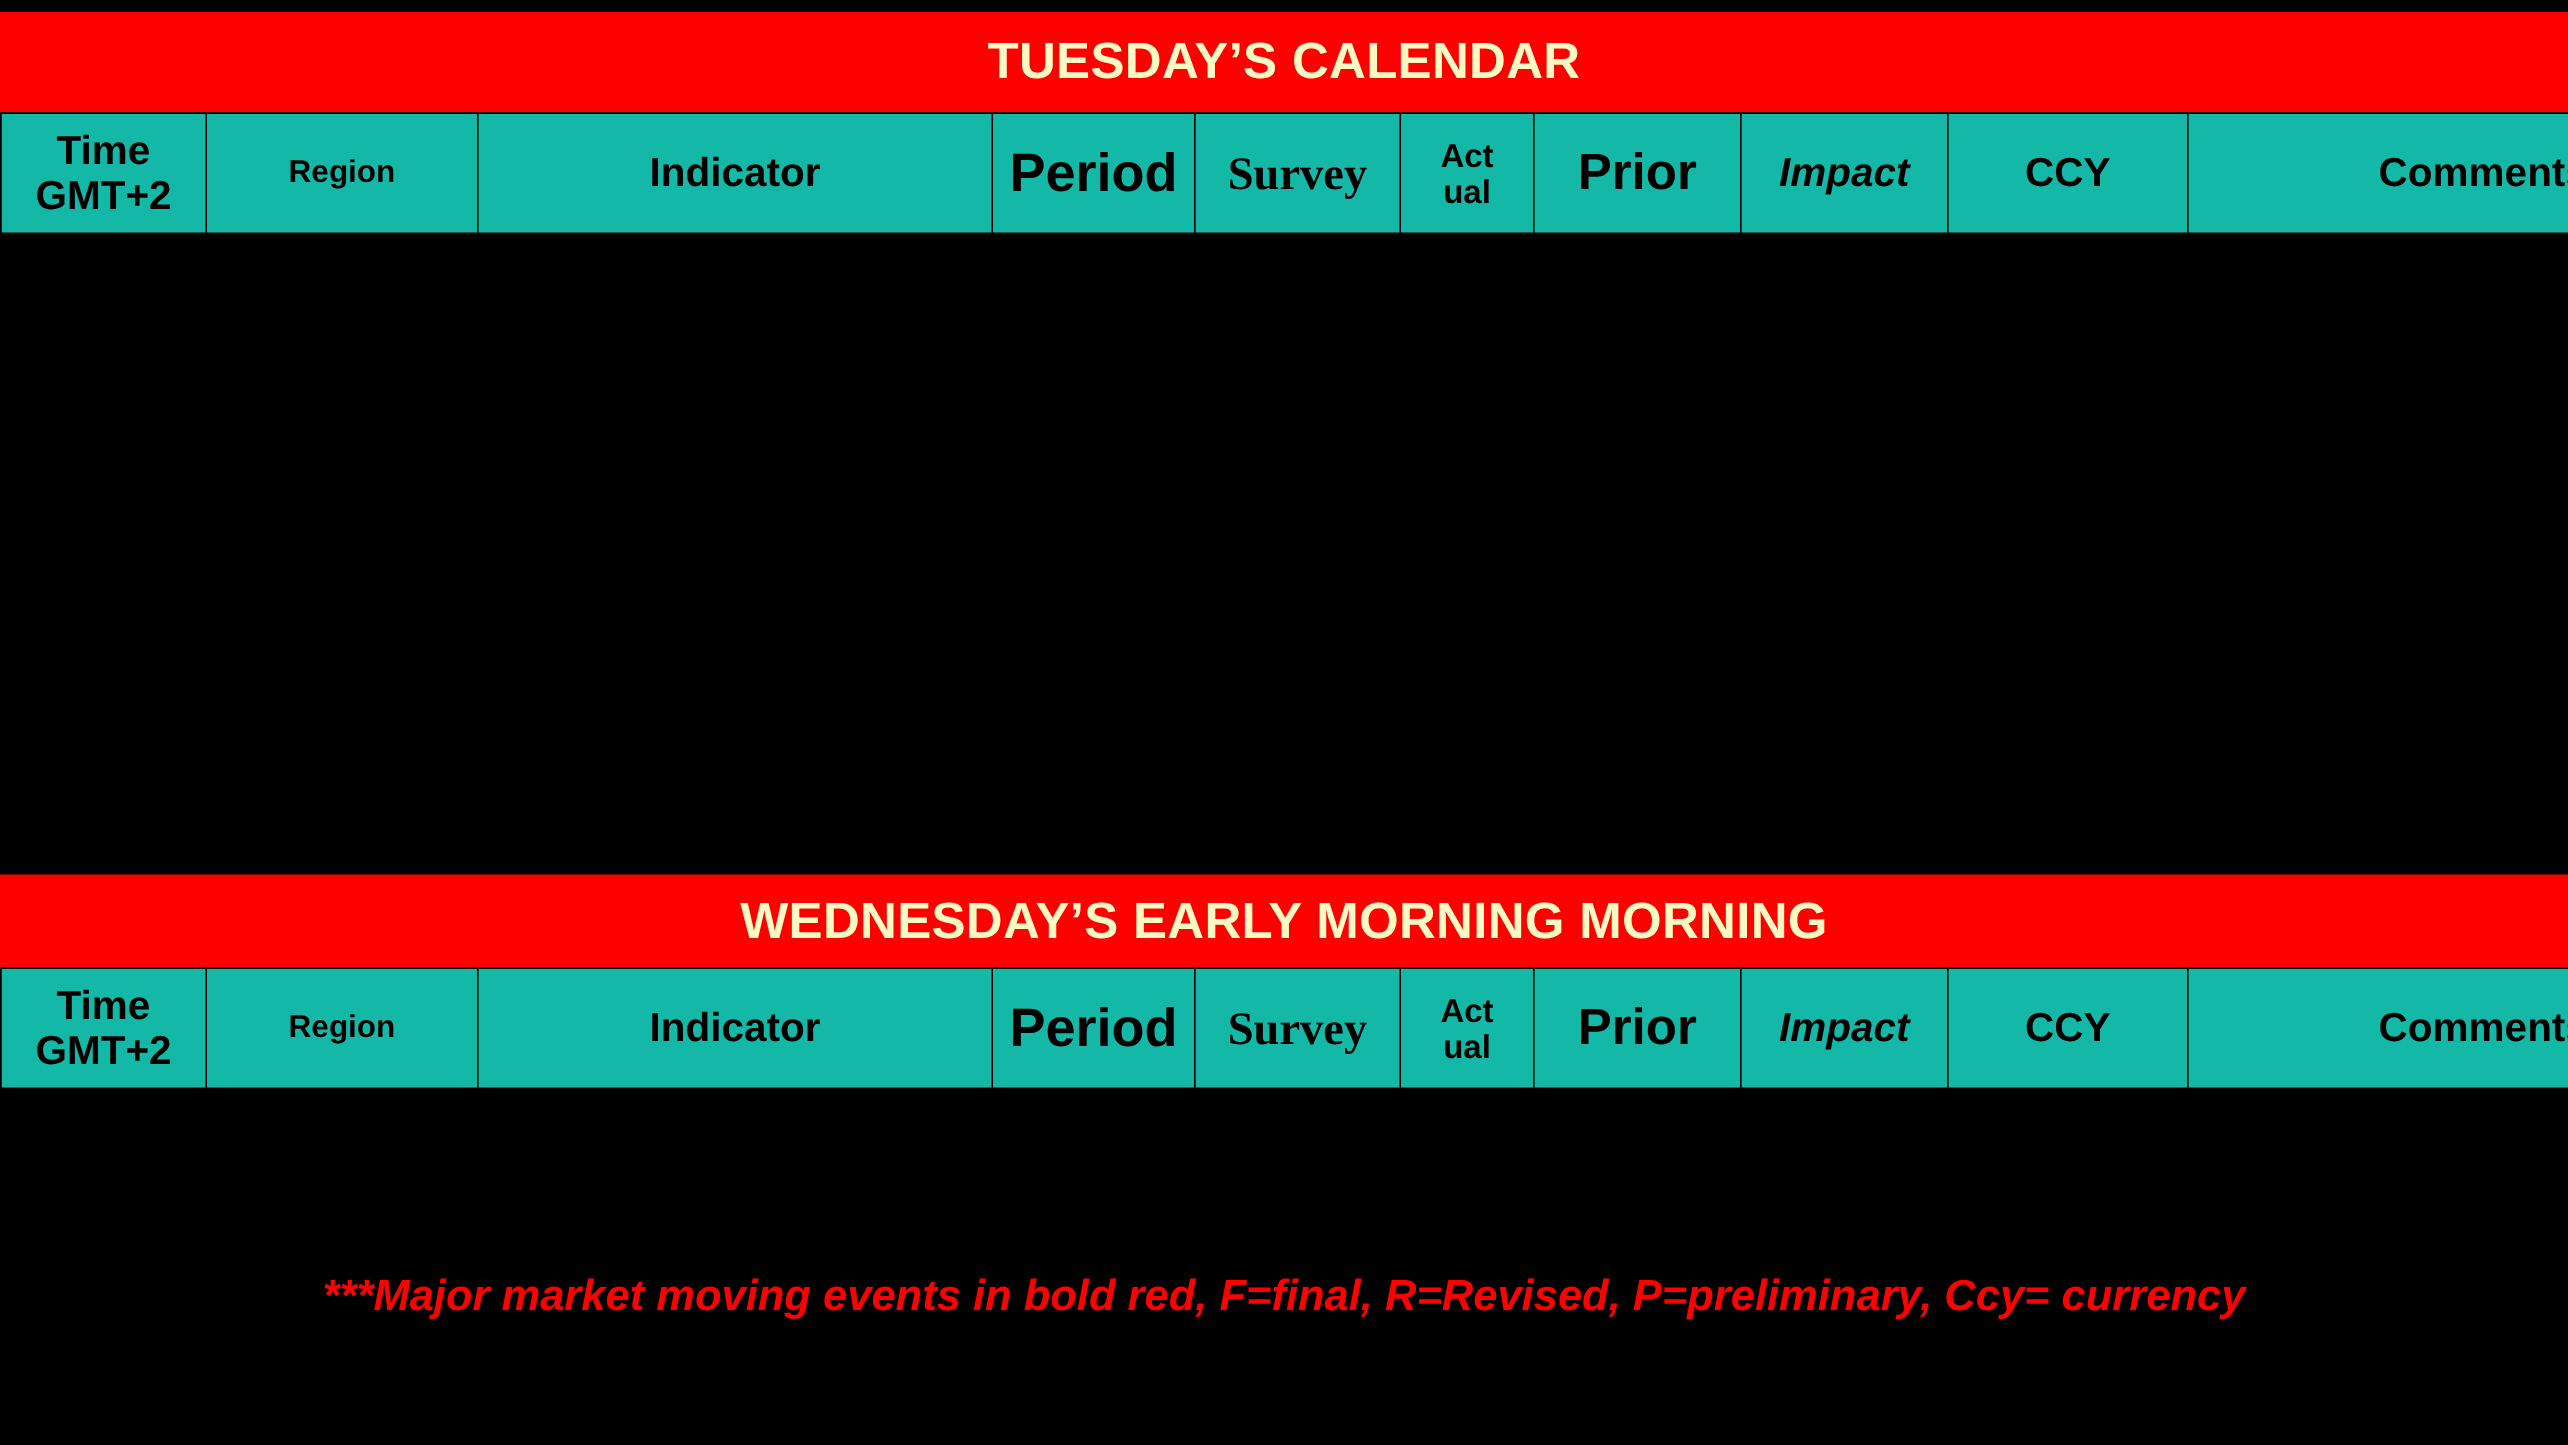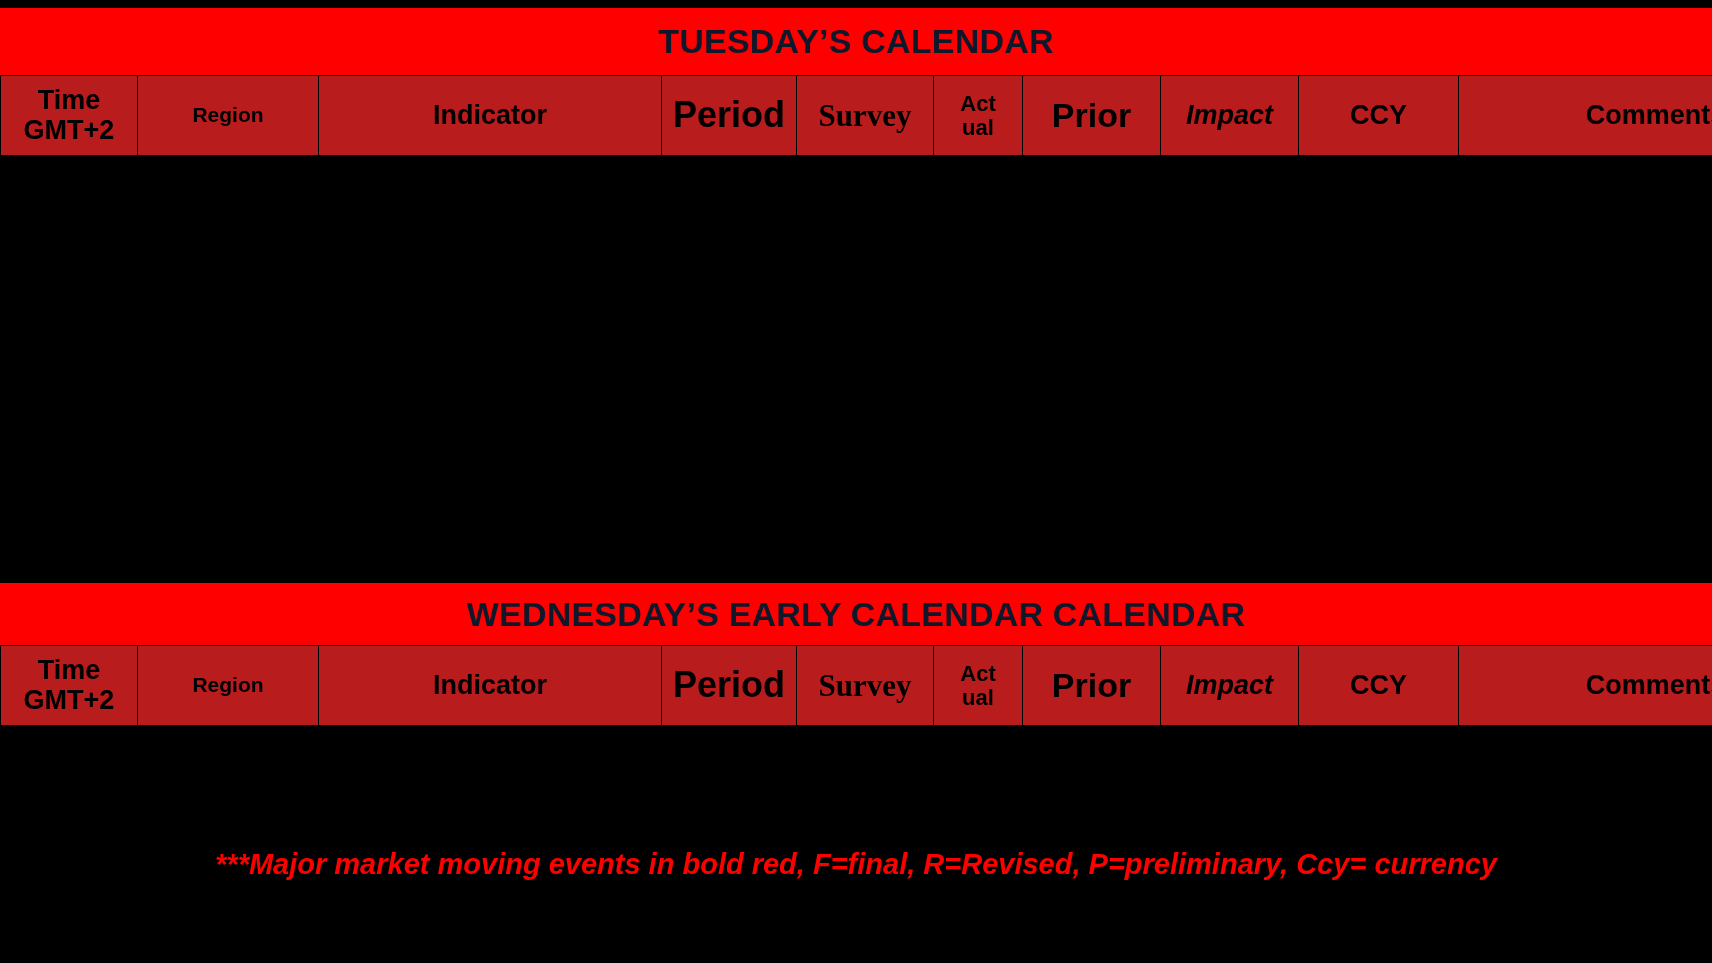--- a/index.html
+++ b/index.html
@@ -25,21 +25,21 @@
 
   
   .calendar-section {
     position: absolute;
     left: 0;
     width: 1712px;
   }
 
   .banner {
     background: #FF0000;
-    color: #0f172a;
+    color: #fef9c3;
     font-weight: bold;
     text-align: center;
     letter-spacing: 0.2px;
     display: flex;
     align-items: center;
     justify-content: center;
     box-sizing: border-box;
   }
 
   .banner-text {
@@ -49,21 +49,21 @@
 
   
   .cal-table {
     border-collapse: collapse;
     table-layout: fixed;
     width: 1712px;
     background: #000000;
   }
 
   .cal-table th {
-    background: #b91c1c;
+    background: #14b8a6;
     color: #000000;
     font-weight: bold;
     text-align: center;
     vertical-align: middle;
     border: 1px solid #000000;
     padding: 2px 2px;
     line-height: 1.08;
     box-sizing: border-box;
   }
 
@@ -147,21 +147,21 @@
         <tr>
           <td class="body-spacer" colspan="10" style="height:349px;"></td>
         </tr>
       </tbody>
     </table>
   </div>
 
   <div class="calendar-section" style="top:583px;">
 
     <div class="banner" style="height:62px; font-size:34px;">
-      <span class="banner-text">WEDNESDAY’S EARLY CALENDAR CALENDAR</span>
+      <span class="banner-text">WEDNESDAY’S EARLY MORNING MORNING</span>
     </div>
 
     <table class="cal-table">
       <colgroup>
         <col style="width:137px">
           <col style="width:181px">
           <col style="width:343px">
         <col style="width:135px">
           <col style="width:137px">
           <col style="width:89px">

